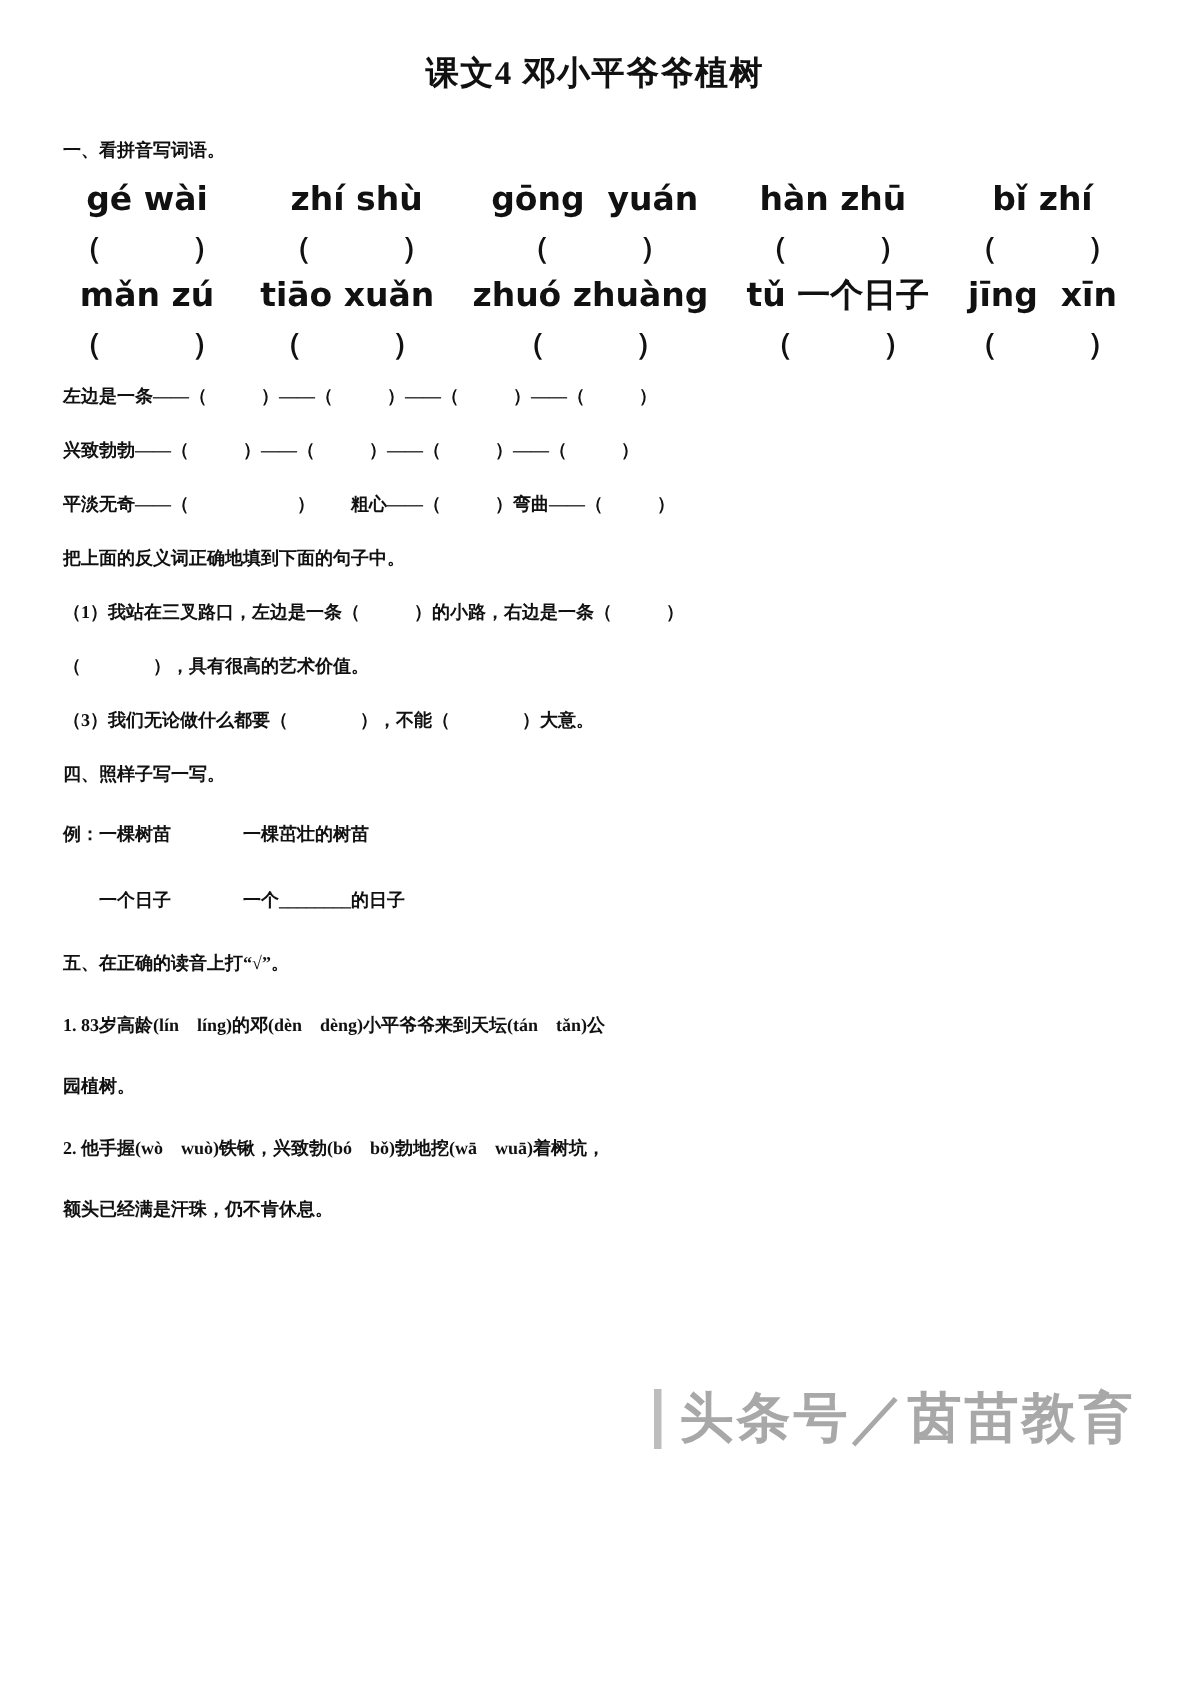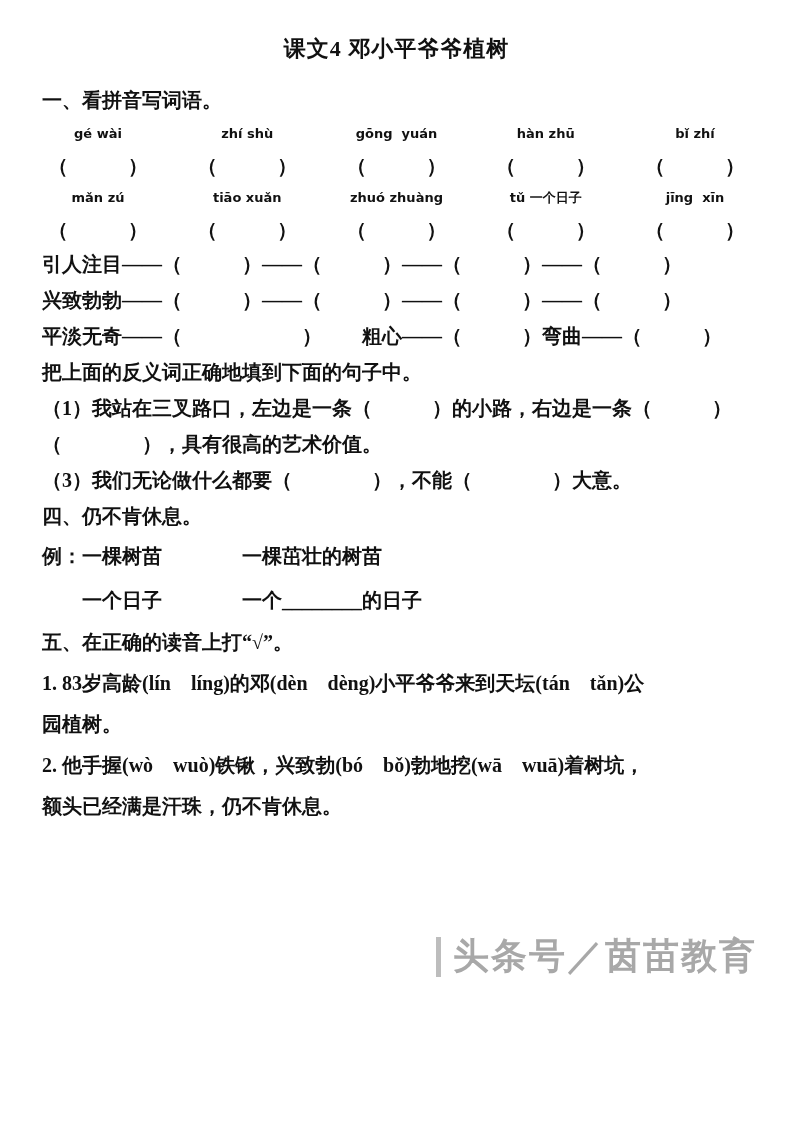--- a/index.html
+++ b/index.html
@@ -17,53 +17,53 @@
   }
   .content { padding: 34px 42px 0 42px; }
   .title {
     margin: 0 0 18px 0;
     text-align: center;
     font-size: 22px;
     font-weight: 700;
     letter-spacing: 1px;
   }
   .line {
-    font-size: 20px;
+    font-size: 12px;
     font-weight: 700;
     line-height: 36px;
     white-space: pre;
   }
   .wide { line-height: 44px; }
   .s5line { line-height: 41px; }
   .py-grid {
     display: flex;
     justify-content: space-between;
     align-items: flex-end;
     padding: 0 6px;
   }
   .py-col { display: flex; flex-direction: column; align-items: center; }
   .py-word {
     text-align: center;
     font-family: "DejaVu Sans", "Liberation Sans", sans-serif;
     font-weight: 700;
-    font-size: 13px;
+    font-size: 22px;
     line-height: 32px;
     white-space: pre;
   }
   .py-br {
     text-align: center;
     font-size: 20px;
     font-weight: 700;
     line-height: 32px;
     white-space: pre;
   }
   .watermark {
     position: absolute;
     right: 36px;
-    bottom: 3px;
+    bottom: 14px;
     display: flex;
     align-items: center;
     gap: 12px;
   }
   .wm-bar { width: 5px; height: 40px; background: #bdbdbd; }
   .wm-text {
     font-family: "Liberation Sans", "DejaVu Sans", sans-serif;
     font-weight: 700;
     font-size: 36px;
     letter-spacing: 2px;
@@ -118,30 +118,30 @@
       <div class="py-col">
         <div class="py-word">tǔ 一个日子</div>
         <div class="py-br">（　　　）</div>
       </div>
       <div class="py-col">
         <div class="py-word">jīng  xīn</div>
         <div class="py-br">（　　　）</div>
       </div>
     </div>
 
-    <div class="line">引人注目——（　　　）——（　　　）——（　　　）——（　　　）</div>
+    <div class="line">左边是一条——（　　　）——（　　　）——（　　　）——（　　　）</div>
     <div class="line">兴致勃勃——（　　　）——（　　　）——（　　　）——（　　　）</div>
 
     <div class="line">平淡无奇——（　　　　　　）　　粗心——（　　　）弯曲——（　　　）</div>
     <div class="line">把上面的反义词正确地填到下面的句子中。</div>
     <div class="line">（1）我站在三叉路口，左边是一条（　　　）的小路，右边是一条（　　　）</div>
     <div class="line">（　　　　），具有很高的艺术价值。</div>
     <div class="line">（3）我们无论做什么都要（　　　　），不能（　　　　）大意。</div>
 
-    <div class="line">四、仍不肯休息。</div>
+    <div class="line">四、照样子写一写。</div>
     <div class="line wide">例：一棵树苗　　　　一棵茁壮的树苗</div>
     <div class="line wide">　　一个日子　　　　一个________的日子</div>
 
     <div class="line s5line">五、在正确的读音上打“√”。</div>
     <div class="line s5line">1. 83岁高龄(lín　líng)的邓(dèn　dèng)小平爷爷来到天坛(tán　tǎn)公</div>
     <div class="line s5line">园植树。</div>
     <div class="line s5line">2. 他手握(wò　wuò)铁锹，兴致勃(bó　bǒ)勃地挖(wā　wuā)着树坑，</div>
     <div class="line s5line">额头已经满是汗珠，仍不肯休息。</div>
 
   </div>

